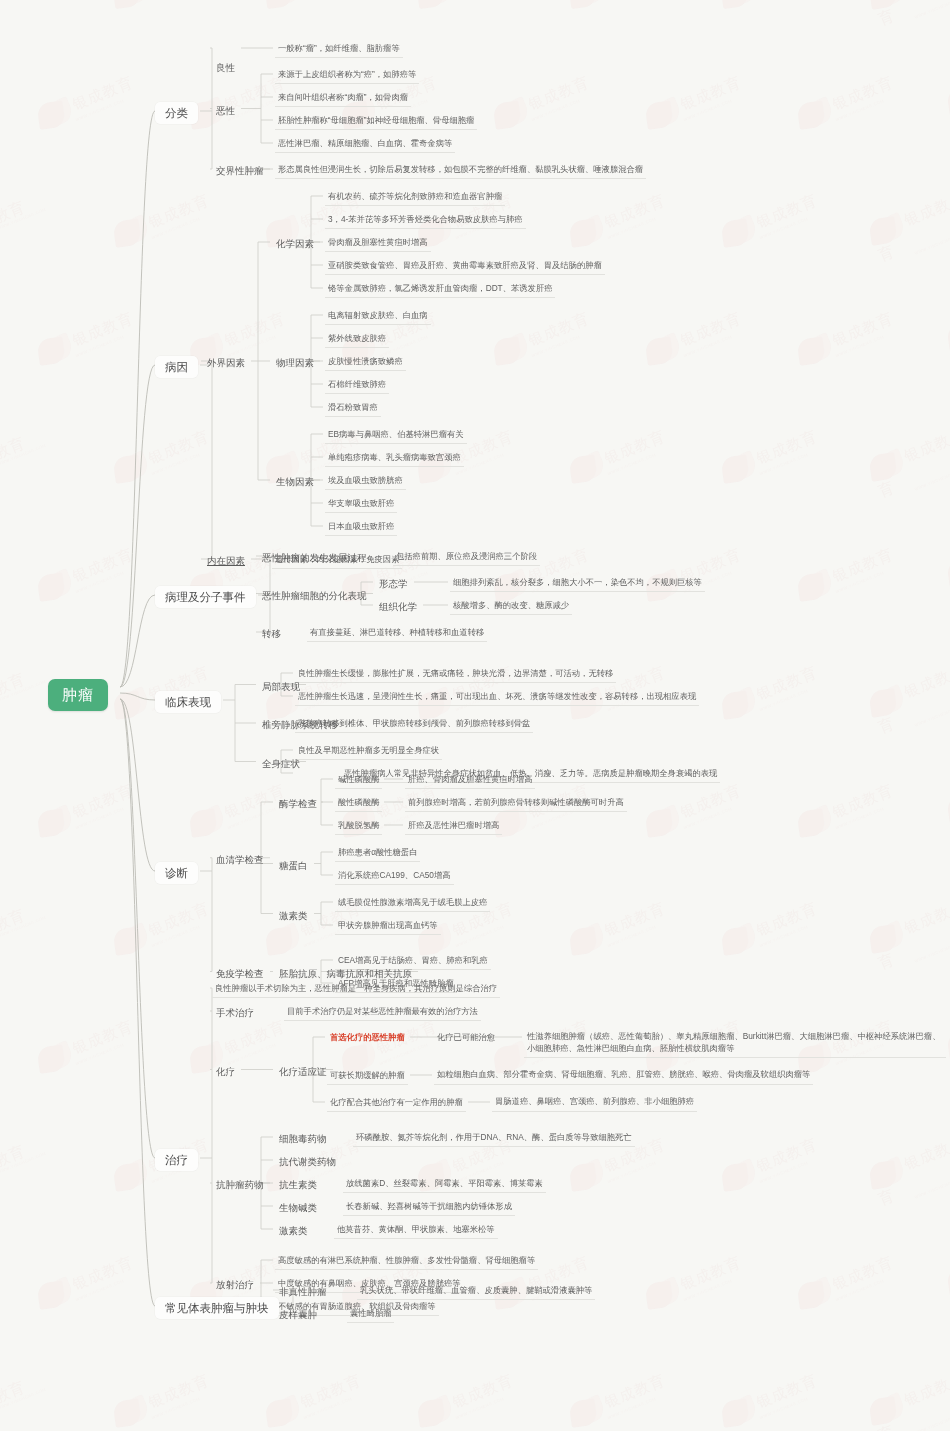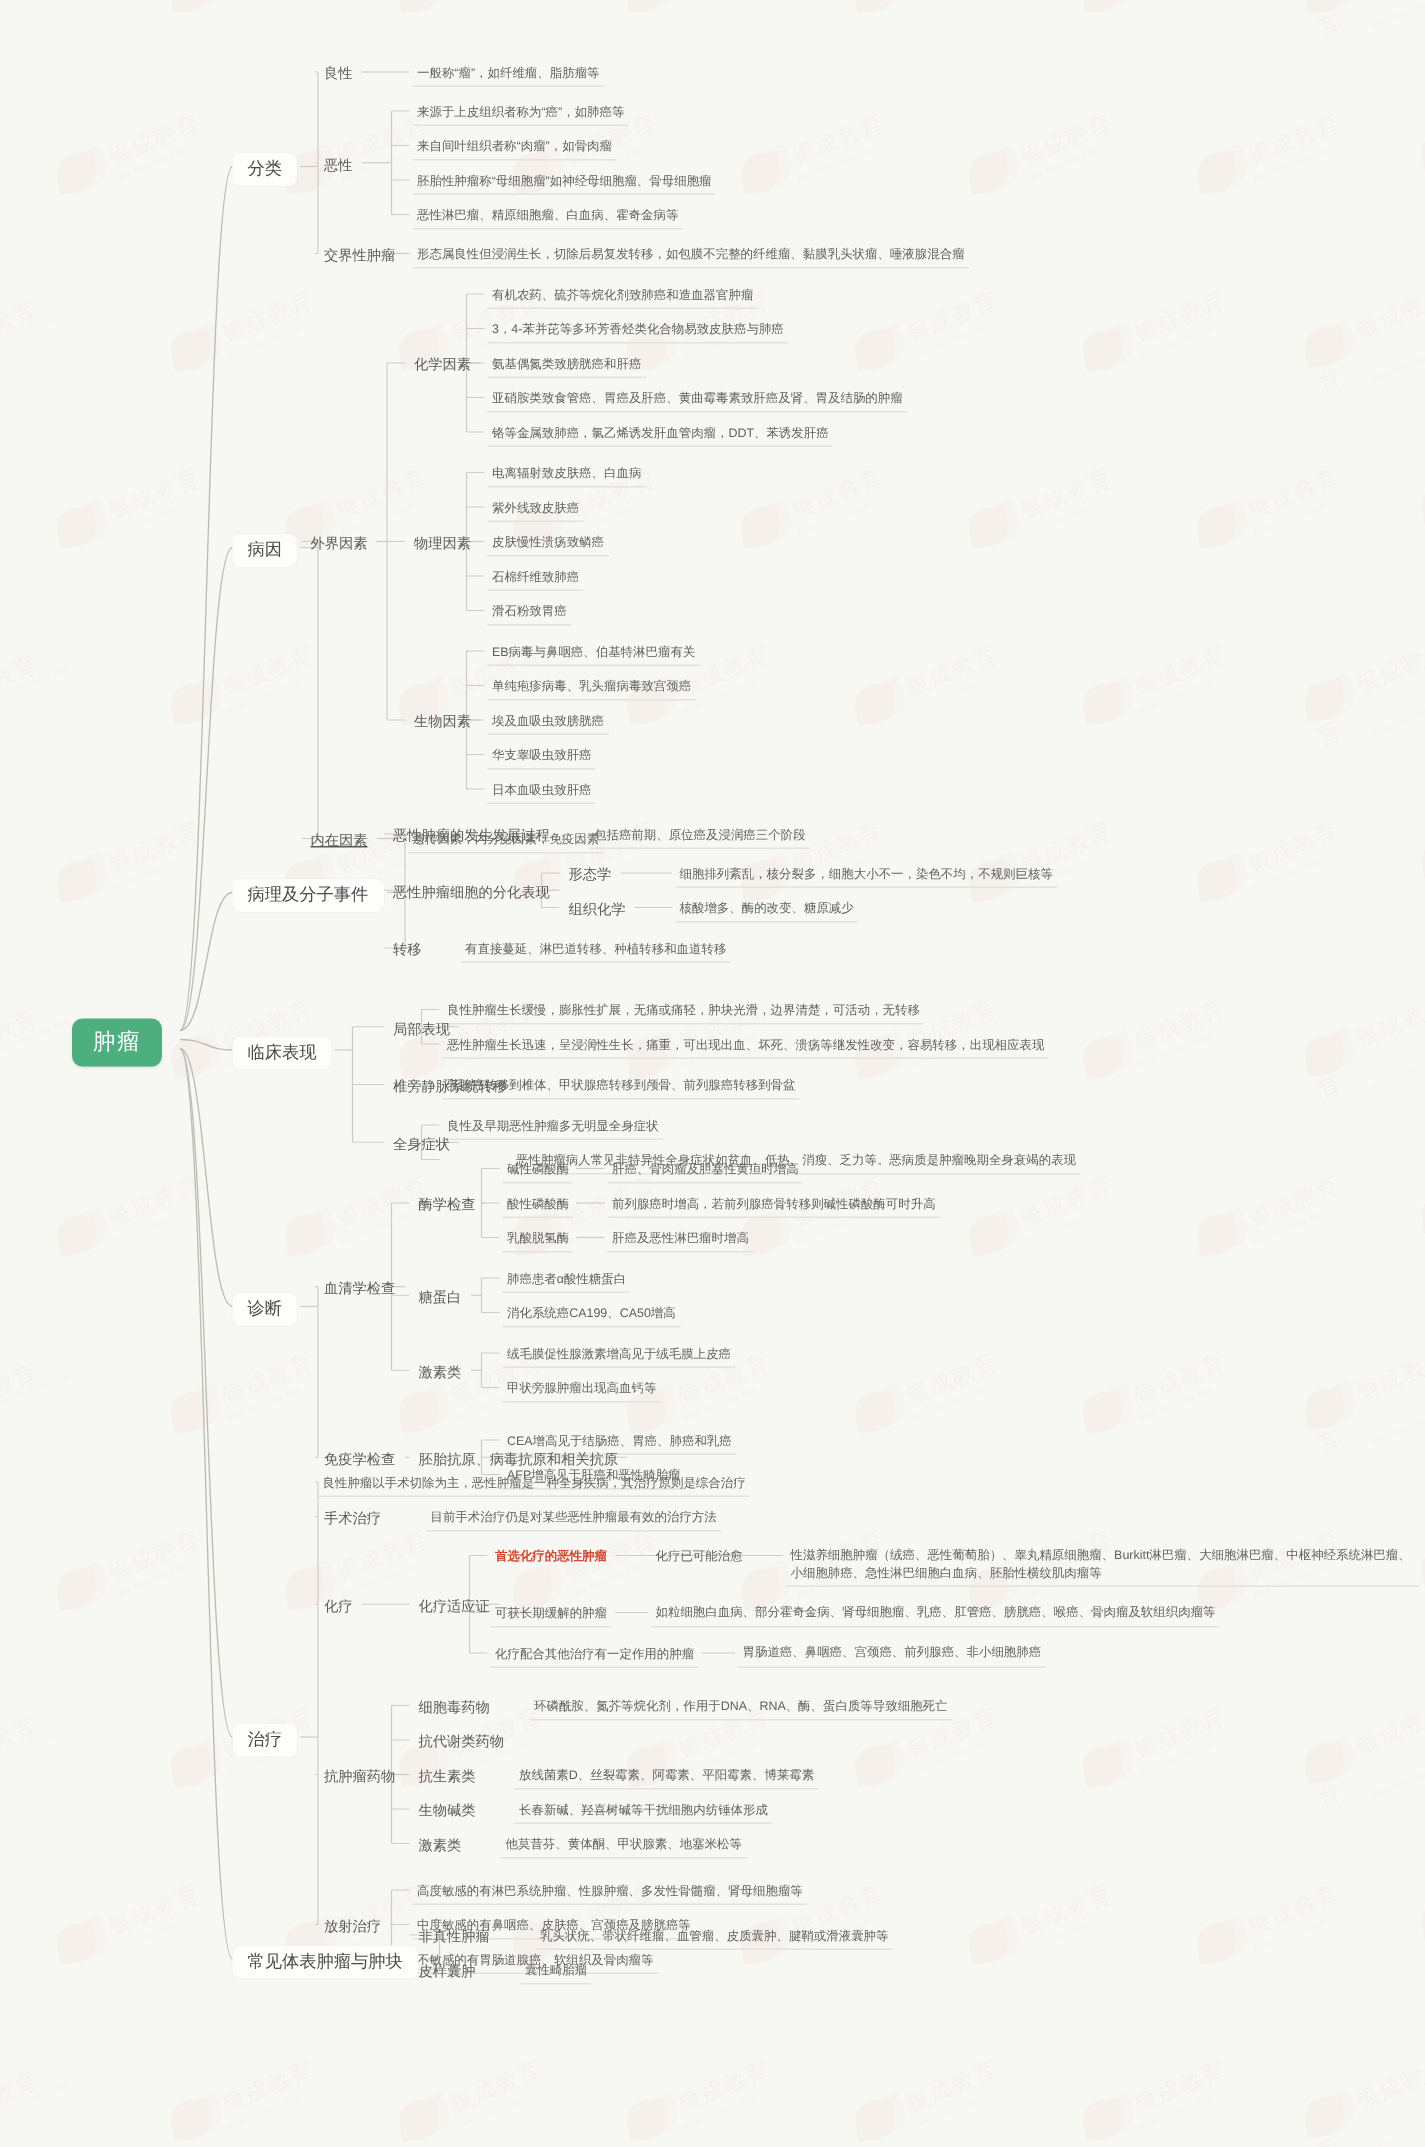--- a/index.html
+++ b/index.html
@@ -242,32 +242,32 @@
     <path d="M212 988V1283M212 988H210M212 1011H210M212 1069.5H210M212 1183H210M212 1283H210" stroke="#cdcdc8" fill="none" stroke-width=".8"></path>
     <path d="M200 1158H212" stroke="#cdcdc8" fill="none" stroke-width=".8"></path>
     <path d="M120 699C137.5 699,137.5 1306,155 1306" stroke="#bcbcb6" fill="none" stroke-width=".9"></path>
     <path d="M293 1290V1313M293 1290H273M293 1313H273" stroke="#cdcdc8" fill="none" stroke-width=".8"></path>
     <path d="M281 1306H293" stroke="#cdcdc8" fill="none" stroke-width=".8"></path>
   </svg>
 <div id="canvas">
     <div class="node root" style="left: 48px; top: 679px;">肿瘤</div>
     <div class="node lvl1" style="left: 155px; top: 102px;">分类</div>
     <div class="node leaf" style="left: 275px; top: 41px;">一般称“瘤”，如纤维瘤、脂肪瘤等</div>
-    <div class="node lvl2" style="left: 212px; top: 42px; text-align: right;">良性</div>
+    <div class="node lvl2" style="left: 212px; top: 60px; text-align: right;">良性</div>
     <div class="node leaf" style="left: 275px; top: 67px;">来源于上皮组织者称为“癌”，如肺癌等</div>
     <div class="node leaf" style="left: 275px; top: 90px;">来自间叶组织者称“肉瘤”，如骨肉瘤</div>
     <div class="node leaf" style="left: 275px; top: 113px;">胚胎性肿瘤称“母细胞瘤”如神经母细胞瘤、骨母细胞瘤</div>
     <div class="node leaf" style="left: 275px; top: 136px;">恶性淋巴瘤、精原细胞瘤、白血病、霍奇金病等</div>
     <div class="node lvl2" style="left: 212px; top: 102.5px;">恶性</div>
     <div class="node leaf" style="left: 275px; top: 162px;">形态属良性但浸润生长，切除后易复发转移，如包膜不完整的纤维瘤、黏膜乳头状瘤、唾液腺混合瘤</div>
     <div class="node lvl2" style="left: 212px; top: 163px;">交界性肿瘤</div>
     <div class="node lvl1" style="left: 155px; top: 356px;">病因</div>
     <div class="node leaf" style="left: 325px; top: 189px;">有机农药、硫芥等烷化剂致肺癌和造血器官肿瘤</div>
     <div class="node leaf" style="left: 325px; top: 212px;">3，4-苯并芘等多环芳香烃类化合物易致皮肤癌与肺癌</div>
-    <div class="node leaf" style="left: 325px; top: 235px;">氨基偶氮类致膀胱癌和肝癌</div>
+    <div class="node leaf" style="left: 325px; top: 235px;">骨肉瘤及胆塞性黄疸时增高</div>
     <div class="node leaf" style="left: 325px; top: 258px;">亚硝胺类致食管癌、胃癌及肝癌、黄曲霉毒素致肝癌及肾、胃及结肠的肿瘤</div>
     <div class="node leaf" style="left: 325px; top: 281px;">铬等金属致肺癌，氯乙烯诱发肝血管肉瘤，DDT、苯诱发肝癌</div>
     <div class="node lvl2" style="left: 272px; top: 236px;">化学因素</div>
     <div class="node leaf" style="left: 325px; top: 308px;">电离辐射致皮肤癌、白血病</div>
     <div class="node leaf" style="left: 325px; top: 331px;">紫外线致皮肤癌</div>
     <div class="node leaf" style="left: 325px; top: 354px;">皮肤慢性溃疡致鳞癌</div>
     <div class="node leaf" style="left: 325px; top: 377px;">石棉纤维致肺癌</div>
     <div class="node leaf" style="left: 325px; top: 400px;">滑石粉致胃癌</div>
     <div class="node lvl2" style="left: 272px; top: 355px;">物理因素</div>
     <div class="node leaf" style="left: 325px; top: 427px;">EB病毒与鼻咽癌、伯基特淋巴瘤有关</div>

